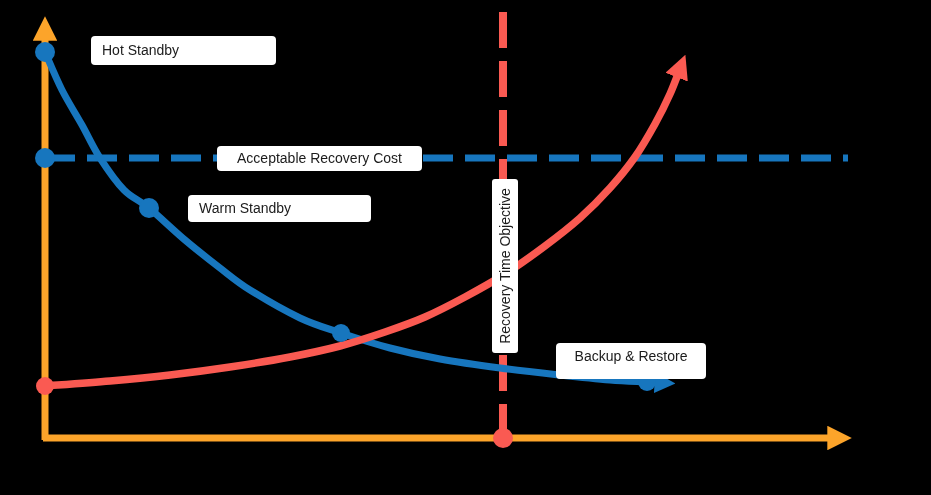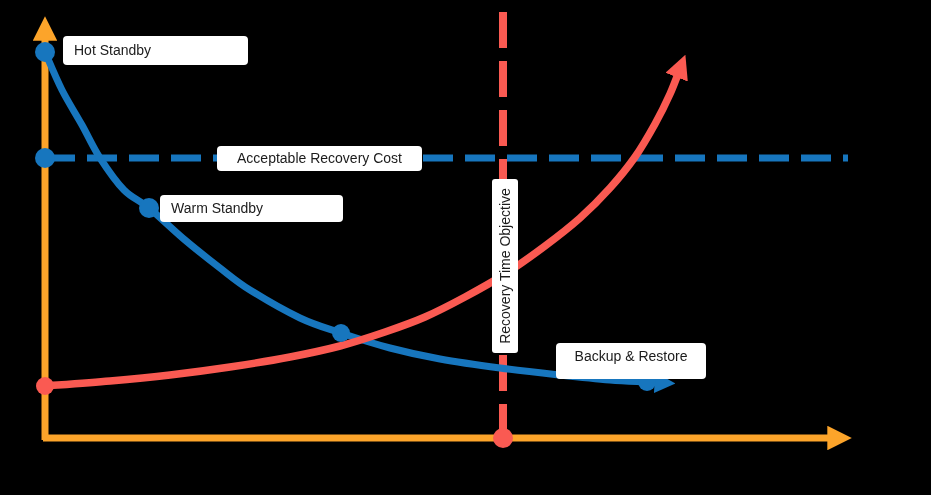--- a/index.html
+++ b/index.html
@@ -14,21 +14,21 @@
   .stage svg { position: absolute; left: 0; top: 0; }
   .callout {
     position: absolute;
     background: #ffffff;
     color: #1b1b1b;
     font-size: 14px;
     border-radius: 4px;
     white-space: nowrap;
     box-sizing: border-box;
   }
-  .callout.left-pad { padding-left: 11px; text-align: left; }
+  .callout.left-pad { padding-left: 11px; text-align: left; margin-left: 28px; }
   .callout.centered { text-align: center; }
   .hot-standby    { left: 63px;  top: 36px;  width: 185px; height: 29px; line-height: 29px; }
   .acceptable     { left: 217px; top: 146px; width: 205px; height: 25px; line-height: 25px; }
   .warm-standby   { left: 160px; top: 195px; width: 183px; height: 27px; line-height: 27px; }
   .backup-restore { left: 556px; top: 343px; width: 150px; height: 36px; line-height: 26px; }
   .rto-vertical {
     left: 418px; top: 253px; width: 174px; height: 26px; line-height: 26px;
     transform: rotate(-90deg);
     transform-origin: 50% 50%;
     border-radius: 3px;

